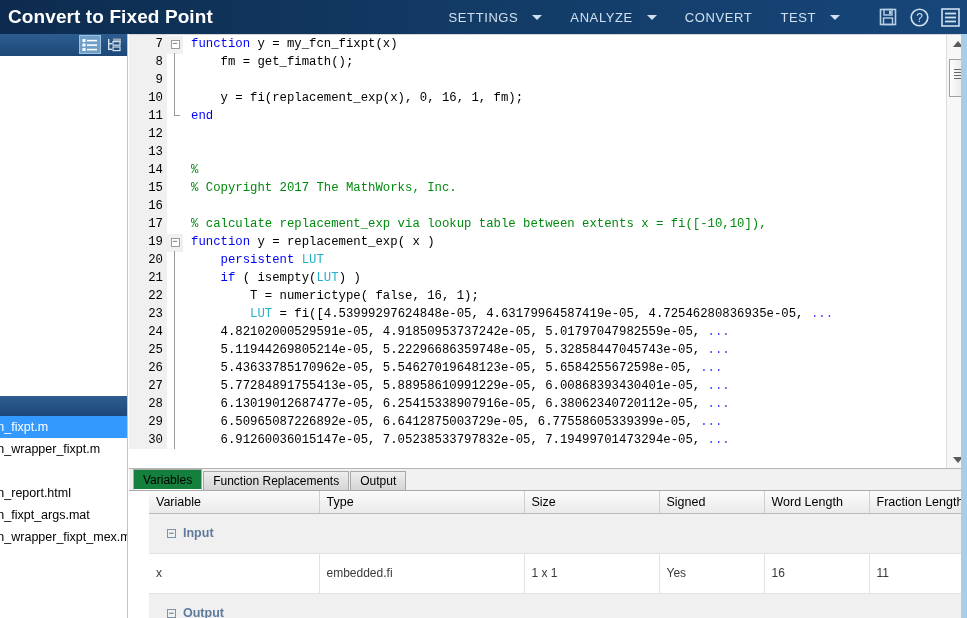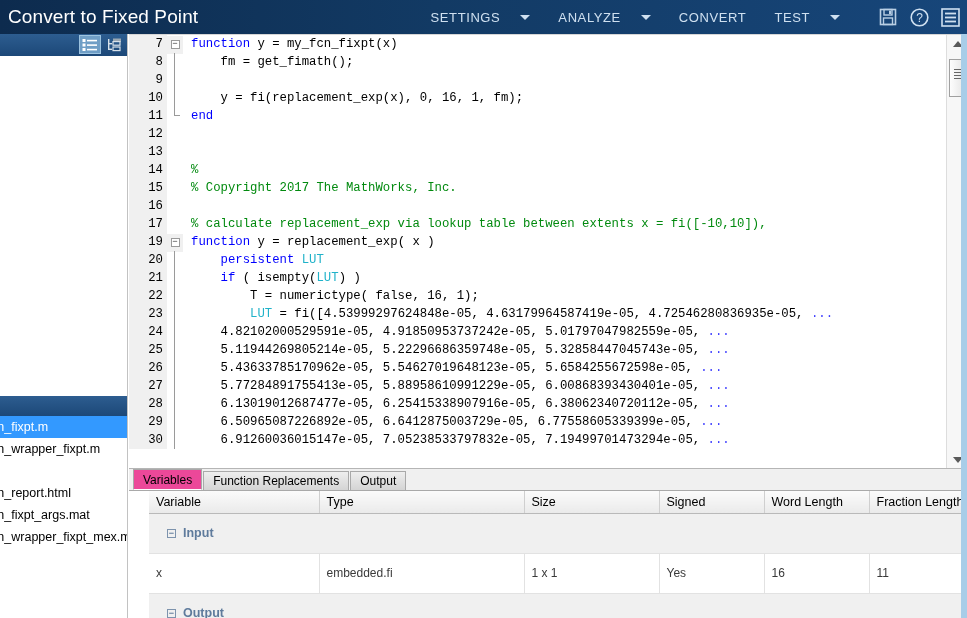--- a/index.html
+++ b/index.html
@@ -13,30 +13,30 @@
   }
   .app { position: relative; width: 967px; height: 618px; overflow: hidden; }
 
   
   .titlebar {
     position: absolute; top: 0; left: 0; width: 967px; height: 34px;
     background: linear-gradient(to right, #0d2b4e 0%, #123a64 45%, #17467a 100%);
     display: flex; align-items: center;
   }
   .app-title {
-    color: #fff; font-size: 19px; font-weight: 400;
+    color: #fff; font-size: 19px; font-weight: 700;
     padding-left: 8px; letter-spacing: .1px; white-space: nowrap;
   }
   .menu-area {
     margin-left: auto; display: flex; align-items: center; height: 100%;
     padding-right: 4px;
   }
   .menu-item {
     color: #cfe0f0; font-size: 13px; letter-spacing: .6px;
-    padding: 12px 14px; height: 100%; display: flex; align-items: center; gap: 20px;
+    padding: 12px 14px; height: 100%; display: flex; align-items: center; gap: 14px;
     white-space: nowrap;
   }
   .caret {
     width: 0; height: 0;
     border-left: 5px solid transparent; border-right: 5px solid transparent;
     border-top: 5px solid #cfe0f0; display: inline-block;
   }
   .icon-sep { width: 16px; }
   .tb-icon {
     width: 26px; height: 26px; margin-left: 5px;
@@ -144,21 +144,21 @@
     position: absolute; left: 129px; top: 468px; width: 838px; height: 150px;
     background: #f0f0f0; border-top: 1px solid #b5b5b5;
   }
   .tabs { height: 21px; display: flex; align-items: flex-end; padding-left: 4px; background: #f0f0f0; }
   .tab {
     height: 19px; line-height: 18px; padding: 0 9px; font-size: 12px;
     background: linear-gradient(to bottom,#eeeeee,#d4d4d4);
     border: 1px solid #a9a9a9; border-bottom: none; margin-right: 1px;
     color: #000; white-space: nowrap;
   }
-  .tab.active { background: #ec4899; height: 21px; line-height: 20px; border-bottom: 1px solid #fff; }
+  .tab.active { background: #15803d; height: 21px; line-height: 20px; border-bottom: 1px solid #fff; }
 
   .table-wrap { background: #fff; height: 129px; border-top: 1px solid #a9a9a9; overflow: hidden; position: relative; padding-left: 20px; }
   table.vars { width: 832px; border-collapse: collapse; table-layout: fixed; }
   table.vars th {
     height: 22px; text-align: left; font-weight: 400; font-size: 12.5px;
     background: linear-gradient(to bottom,#fbfbfb,#eaeaea);
     border-right: 1px solid #cfcfcf; border-bottom: 1px solid #b9b9b9;
     padding-left: 7px; color: #000;
   }
   table.vars td {

